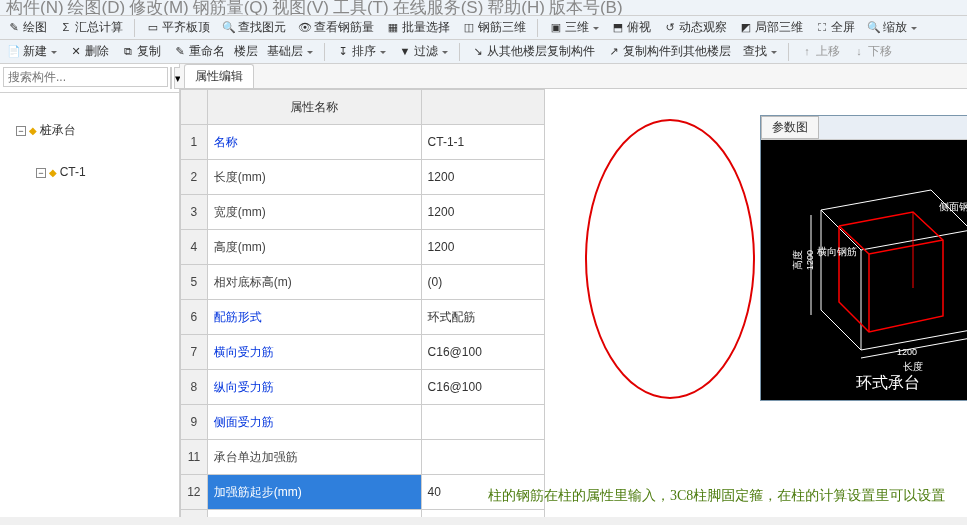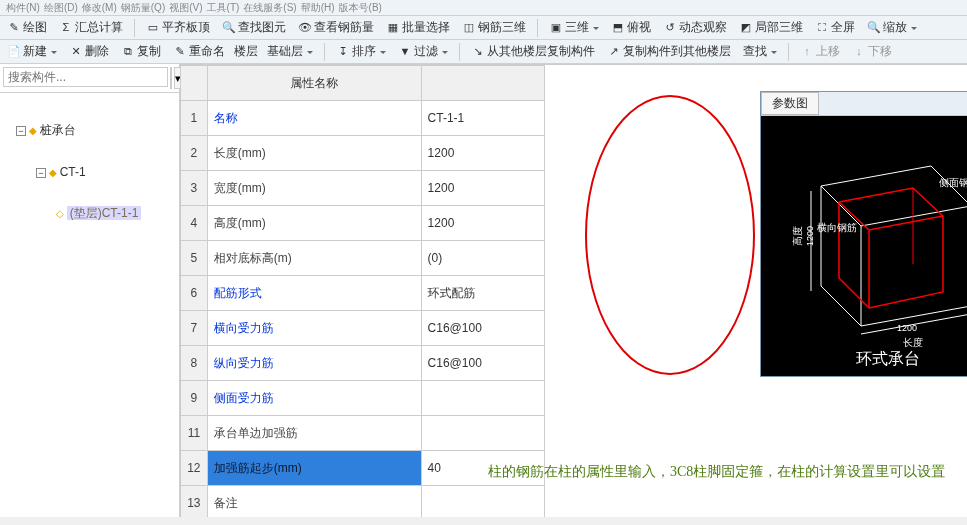--- a/index.html
+++ b/index.html
@@ -1,18 +1,18 @@
 <!DOCTYPE html>
 <html><head>
   <meta charset="utf-8">
   <style>
     * { margin:0; padding:0; box-sizing:border-box; }
     body { width:967px; height:525px; font-family:"Microsoft YaHei","SimSun",Arial,sans-serif; font-size:12px; background:#f0f0f0; color:#333; overflow:hidden; position:relative; }
 
-    .menubar { height:16px; background:#eef3f8; border-bottom:1px solid #d0d0d0; padding:0 6px; font-size:10px; color:#888; display:flex; gap:4px; align-items:center; overflow:hidden; }
+    .menubar { height:16px; background:#eef3f8; border-bottom:1px solid #d0d0d0; padding:0 6px; font-size:17px; color:#888; display:flex; gap:4px; align-items:center; overflow:hidden; }
 
     .toolbar { background:#eef3f8; border-bottom:1px solid #d0d0d0; padding:2px 4px; display:flex; align-items:center; gap:6px; flex-wrap:nowrap; overflow:hidden; }
     .tool { display:flex; align-items:center; gap:2px; cursor:pointer; padding:1px 3px; white-space:nowrap; font-size:12px; }
     .tool .ico { width:14px; height:14px; font-size:11px; text-align:center; }
     .sep { width:1px; height:18px; background:#ccc; margin:0 2px; }
     .dd::after { content:""; display:inline-block; border:3px solid transparent; border-top-color:#666; margin-left:2px; position:relative; top:2px; }
     .dis { color:#999; }
 
     .main { display:flex; height:calc(100% - 72px); background:#fff; }
 
@@ -38,21 +38,21 @@
     .grid th, .grid td { border:1px solid #ccc; height:35px; font-size:12px; }
     .grid th { background:#f0f0f0; font-weight:normal; text-align:center; }
     .grid th.col-idx, .grid td.idx { width:26px; text-align:center; background:#f0f0f0; color:#444; }
     .grid th.col-name { width:208px; }
     .grid th.col-val { width:120px; }
     .grid td.name { padding-left:6px; }
     .grid td.name .link { color:#0033dd; cursor:pointer; }
     .grid td.name .plain { color:#444; }
     .grid td.val { padding-left:6px; }
     .grid tr.sel td.name { background:#2f7fdc; }
-    .grid tr.sel td.name .plain, .grid tr.sel td.name .link { color:#0f172a; }
+    .grid tr.sel td.name .plain, .grid tr.sel td.name .link { color:#ffffff; }
     .grid td.expcell { background:#f0f0f0; color:#444; text-align:left; padding-left:3px;border-radius:9px; }
     .exp { display:inline-block; width:10px; height:10px; border:1px solid #888; text-align:center; line-height:9px; font-size:9px; margin-right:4px; }
 
     .ellipse-mark { position:absolute; left:405px; top:30px; width:170px; height:280px; border:2px solid #e00000; border-radius:50%; pointer-events:none; }
 
     .param-box { position:absolute; left:580px; top:26px; width:256px; border:1px solid #7a96ac; background:#000; color:#eee; }
     .param-title-row { display:flex; background:#e8eef5; color:#333; border-bottom:1px solid #ccc; }
     .param-title { padding:2px 10px; border:1px solid #bbb; background:#f6f6f6; font-size:12px; }
     .schematic { position:relative; height:260px; }
     .schm svg { position:absolute; inset:0; }
@@ -188,25 +188,27 @@
 <div class="main">
   <div class="left-panel">
     <div class="search-row">
       <input class="search-input" placeholder="搜索构件..." style="">
       <button class="search-btn"></button>
       <button class="search-btn">▾</button>
     </div>
     <div class="tree">
       <div class="tree-node l1"><span class="tog">−</span><span class="nico">◆</span><span>桩承台</span></div>
       <div class="tree-node l2"><span class="tog">−</span><span class="nico">◆</span><span>CT-1</span></div>
-      <div class="tree-node l3"><span class="nico">◇</span><span class="tree-sel">(垫层)CT-1-1</span></div>
     </div>
   </div>
 
   <div class="right-panel">
+    <div class="tab-strip">
+      <div class="tab">属性编辑</div>
+    </div>
     <div class="prop-body">
       <table class="grid">
         <thead>
           <tr>
             <th class="col-idx"></th>
             <th class="col-name">属性名称</th>
             <th class="col-val"></th>
           </tr>
         </thead>
         <tbody id="grid-body">

